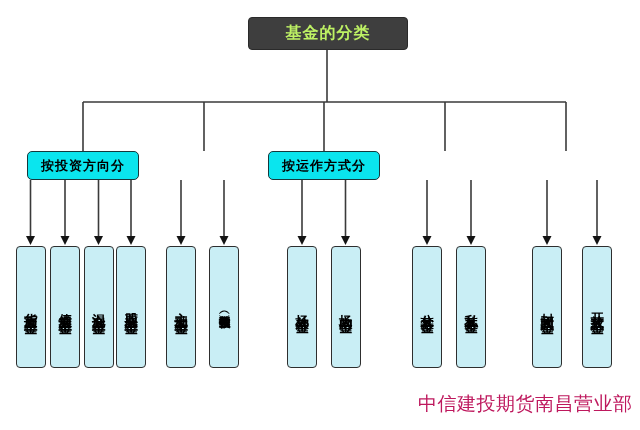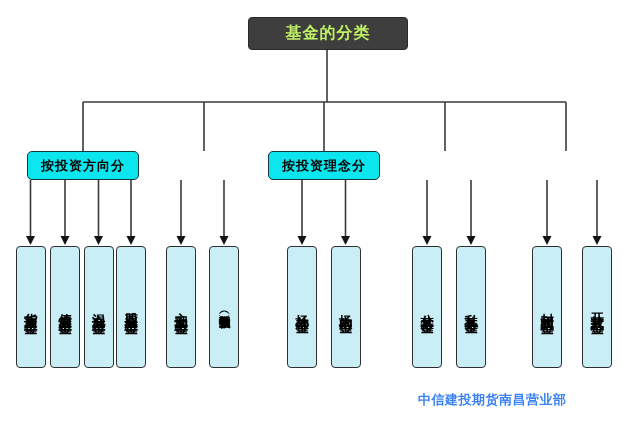--- a/index.html
+++ b/index.html
@@ -29,21 +29,21 @@
     display:flex;align-items:center;justify-content:center;box-sizing:border-box;
   }
   .vtext{
     writing-mode:vertical-rl;text-orientation:mixed;
     color:#000000;font-size:13.5px;font-weight:bold;letter-spacing:2px;
     line-height:1;white-space:nowrap;
   }
   .vtext.small{font-size:11.5px;letter-spacing:0;}
   .watermark{
     position:absolute;left:418px;top:391px;
-    color:#3b82f6;font-size:13px;font-weight:bold;letter-spacing:0.5px;
+    color:#be185d;font-size:19px;font-weight:normal;letter-spacing:0.5px;
   }
 </style>
 </head>
 <body>
 
 <div class="canvas">
 
   <svg class="connectors" viewBox="0 0 640 430" xmlns="http://www.w3.org/2000/svg">
 
     <line x1="327" y1="48" x2="327" y2="102"></line>
@@ -81,21 +81,21 @@
 
     <line x1="547" y1="180" x2="547" y2="236"></line>
       <polygon points="542.5,236 551.5,236 547,245"></polygon>
     <line x1="597" y1="180" x2="597" y2="236"></line>
       <polygon points="592.5,236 601.5,236 597,245"></polygon>
   </svg>
 
   <div class="root-box">基金的分类</div>
 
   <div class="cat" style="left:27px">按投资方向分</div>
-  <div class="cat" style="left:268px">按投资理念分</div>
+  <div class="cat" style="left:268px">按运作方式分</div>
 
   <div class="leaf" style="left:15.5px">
     <span class="vtext">货币型基金</span>
   </div>
   <div class="leaf" style="left:50px">
     <span class="vtext">债券型基金</span>
   </div>
   <div class="leaf" style="left:83.5px">
     <span class="vtext">混合型基金</span>
   </div>

